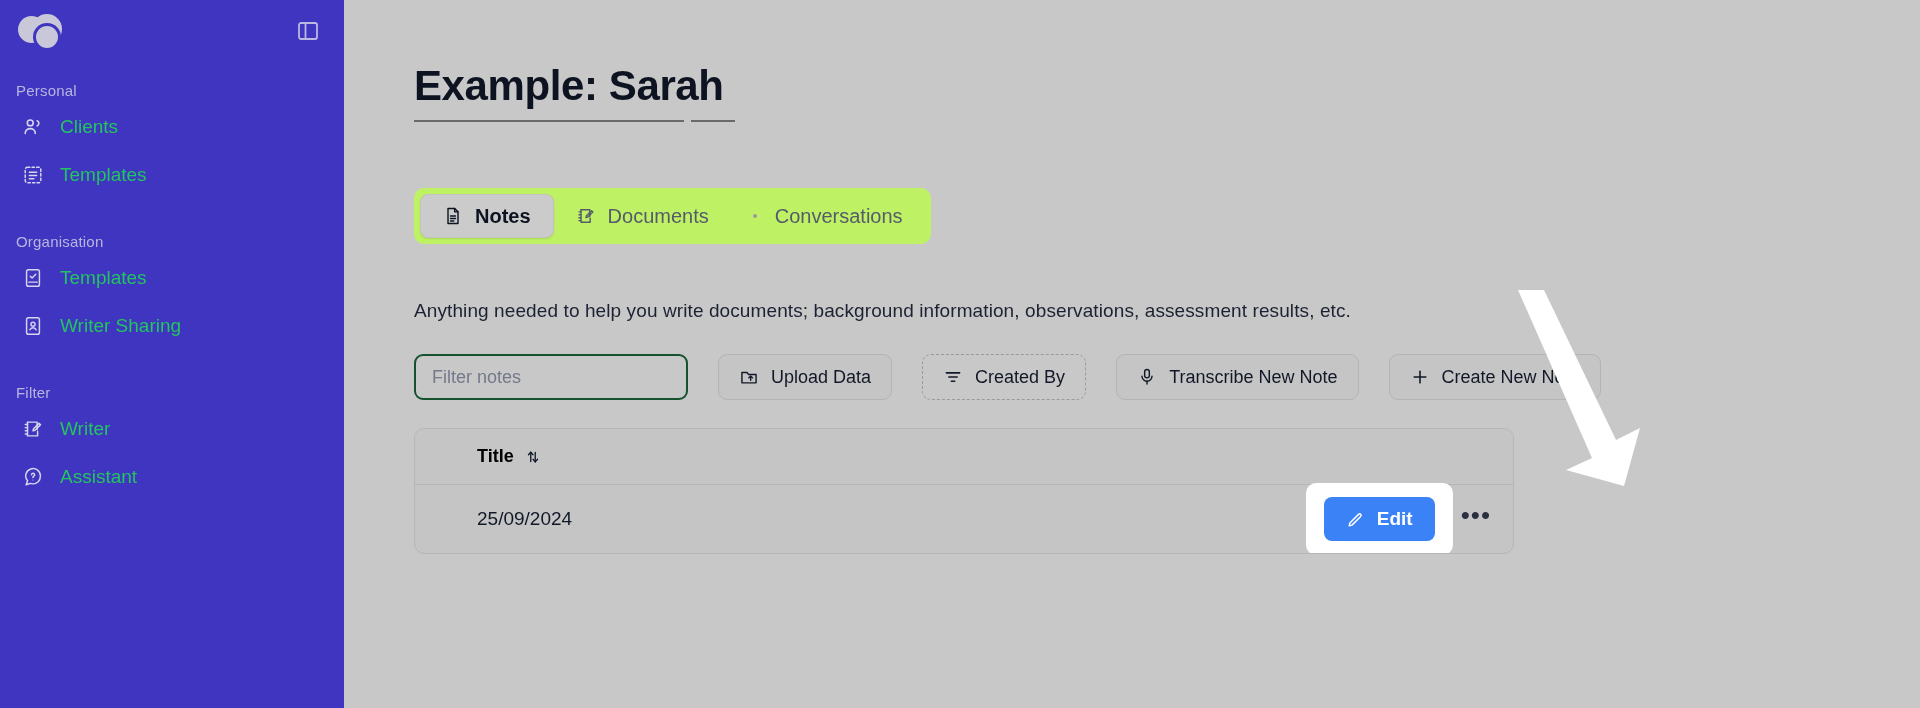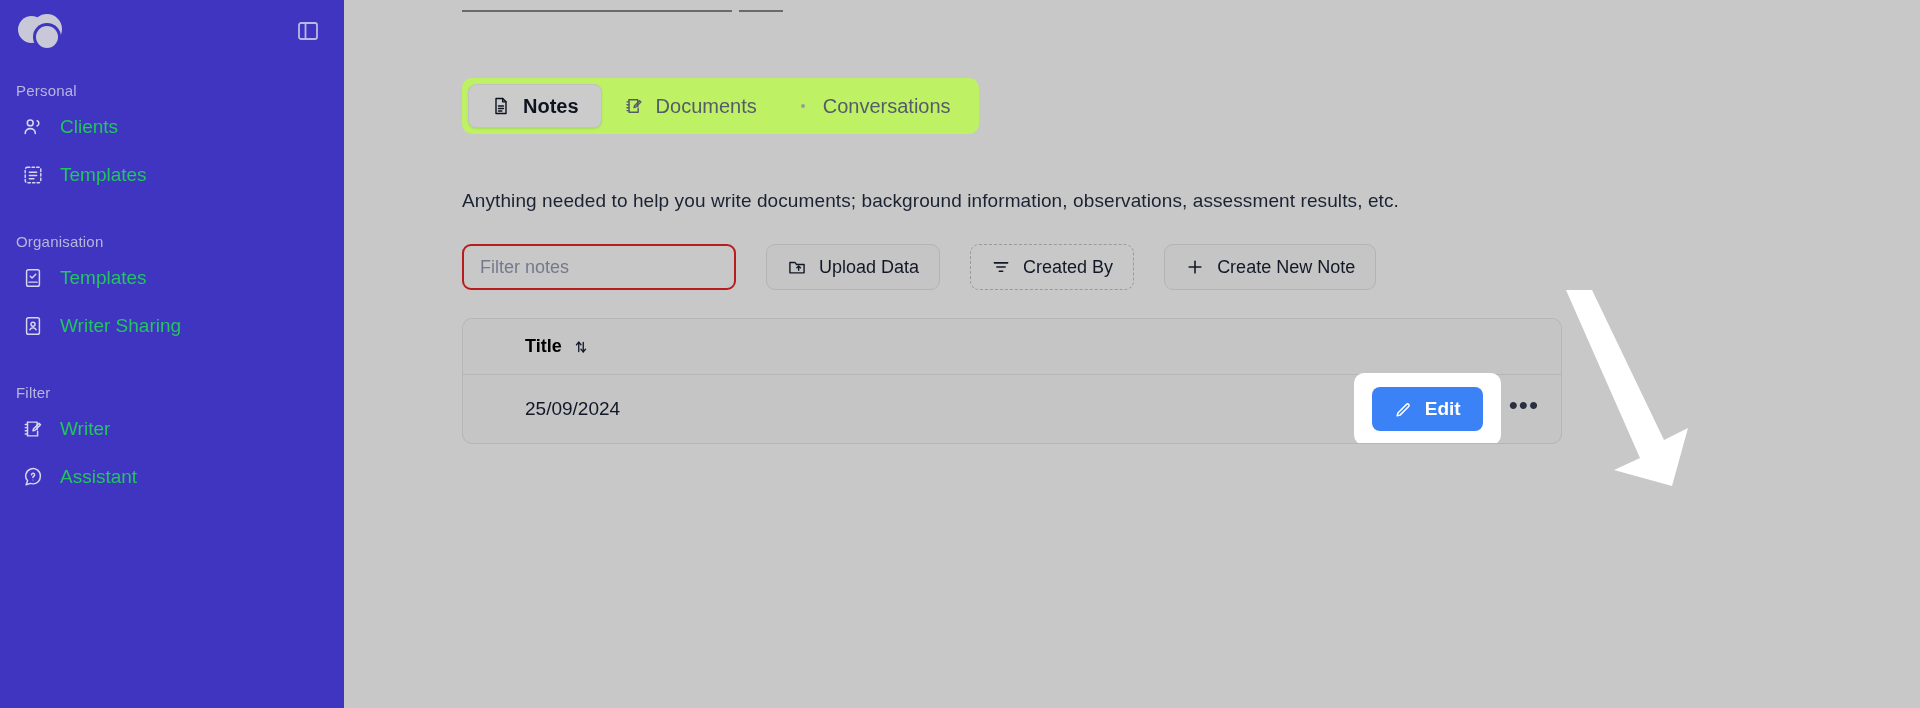--- a/index.html
+++ b/index.html
@@ -2,21 +2,21 @@
 <html><head>
 <meta charset="utf-8">
 <style>
   * { box-sizing: border-box; margin: 0; padding: 0; }
   html, body {
     width: 1920px; height: 708px;
     font-family: "Liberation Sans", sans-serif;
     overflow: hidden;
     background: #c8c8c8;
   }
-  .app { display: flex; width: 1920px; height: 708px; position: relative; gap: 48px; }
+  .app { display: flex; width: 1920px; height: 708px; position: relative; }
 
   
   .sidebar {
     width: 344px; height: 708px;
     background: #3f35c0;
     flex: 0 0 344px;
     position: relative;
     color: #d7d5ea;
     padding-top: 0;
   }
@@ -121,21 +121,21 @@
     letter-spacing: .1px;
   }
 
   
   .toolbar {
     margin-top: 32px;
     display: flex; align-items: center; gap: 30px;
   }
   .filter-input {
     width: 274px; height: 46px;
-    border: 2px solid #b91c1c;
+    border: 2px solid #14532d;
     border-radius: 9px;
     background: transparent;
     padding: 0 16px;
     font-size: 18px; color: #1d4ed8;
     font-family: "Liberation Sans", sans-serif;
     outline: none;
   }
   .filter-input::placeholder { color: #75798a; }
   .btn {
     display: inline-flex; align-items: center; gap: 12px;
@@ -311,20 +311,21 @@
           </span>
           <span>Assistant</span>
         </div>
       </div>
     </div>
   </aside>
 
   <main class="main">
     <div class="content">
 
+      <h1 class="page-title">Example: Sarah</h1>
       <div class="title-rules">
         <div class="r1"></div>
           <div class="r2"></div>
       </div>
 
       
       <div class="tabbar">
         <div class="tab active">
           <span class="tab-ico">
             <svg viewBox="0 0 24 24" fill="none" stroke="#0d1320" stroke-width="1.7" stroke-linecap="round" stroke-linejoin="round">
@@ -381,20 +382,30 @@
           <span class="btn-ico">
             <svg viewBox="0 0 24 24" fill="none" stroke="#121827" stroke-width="1.9" stroke-linecap="round">
               <line x1="4" y1="7" x2="20" y2="7"></line>
               <line x1="7" y1="12" x2="17" y2="12"></line>
               <line x1="10" y1="17" x2="14" y2="17"></line>
             </svg>
           </span>
           <span>Created By</span>
         </button>
 
+        <button class="btn btn-solid">
+          <span class="btn-ico">
+            <svg viewBox="0 0 24 24" fill="none" stroke="#121827" stroke-width="1.7" stroke-linecap="round" stroke-linejoin="round">
+              <rect x="9.2" y="3" width="5.6" height="10" rx="2.8"></rect>
+              <path d="M6 11a6 6 0 0 0 12 0"></path>
+              <line x1="12" y1="17" x2="12" y2="20.5"></line>
+            </svg>
+          </span>
+          <span>Transcribe New Note</span>
+        </button>
 
         <button class="btn btn-solid">
           <span class="btn-ico">
             <svg viewBox="0 0 24 24" fill="none" stroke="#121827" stroke-width="1.9" stroke-linecap="round">
               <line x1="12" y1="5" x2="12" y2="19"></line>
               <line x1="5" y1="12" x2="19" y2="12"></line>
             </svg>
           </span>
           <span>Create New Note</span>
         </button>

